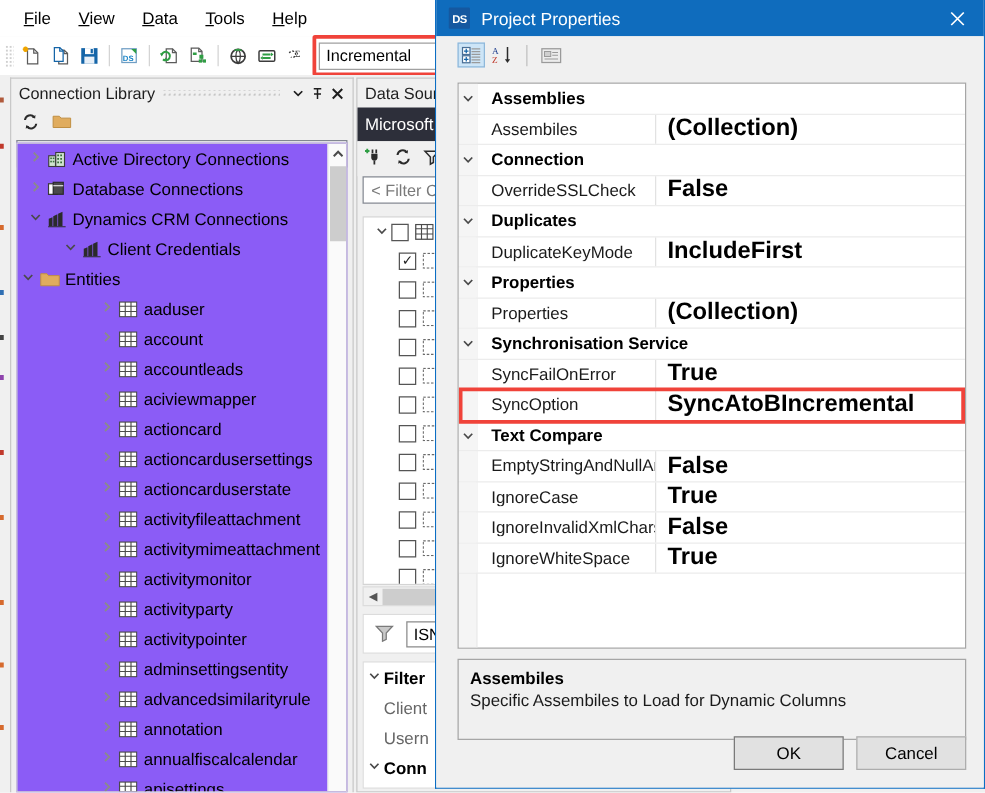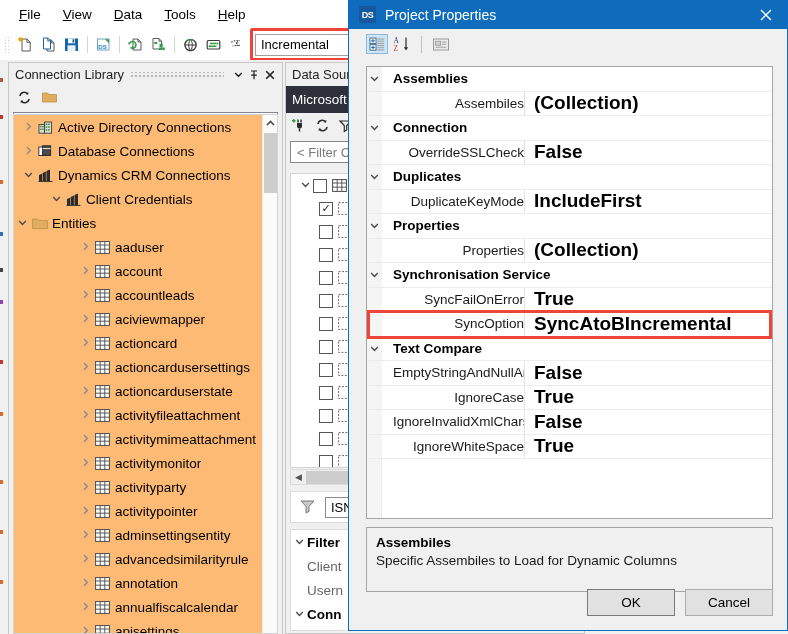--- a/index.html
+++ b/index.html
@@ -69,21 +69,21 @@
     background-image: radial-gradient(circle, #b8b8b8 0.8px, transparent 0.8px);
     background-size: 4px 4px; background-position: 0 2px; }
   .cl-hbtn { width: 16px; height: 16px; display: flex; align-items: center; justify-content: center; cursor: default; font-size: 12px; color: #1e1e1e; }
   .cl-toolbar { height: 25px; display: flex; align-items: center; padding-left: 7px; gap: 8px; }
   .cl-filter {
     margin: 1px 4px 0 4px; height: 22px; background: #fff; border: 1px solid #828790;
     display: flex; align-items: center; padding-left: 6px; font-size: 13px; color: #7a7a7a;
   }
   .cl-tree {
     position: absolute; left: 4px; top: 51px; right: 4px; bottom: 0;
-    background: #fdba74; border: 1px solid #d4d4d4; overflow: hidden;
+    background: #8b5cf6; border: 1px solid #d4d4d4; overflow: hidden;
   }
   .tree-rows { position: absolute; left: 0; top: 0; right: 15px; bottom: 0; overflow: hidden; }
   .trow { display: flex; align-items: center; height: 24px; white-space: nowrap; font-size: 13.5px; }
   .chev { width: 16px; text-align: center; color: #7b7b7b; font-size: 10px; flex: none; }
   .chev.open { color: #4a4a4a; }
   .ticon { width: 19px; height: 16px; flex: none; display: flex; align-items: center; justify-content: center; margin-right: 3px; }
   .tlabel { color: #000; }
 
   
   .tree-sb { position: absolute; right: 0; top: 0; width: 15px; bottom: 0; background: #fafafa; border-left: 1px solid #ececec; }
@@ -136,21 +136,21 @@
   .pg-tb-btn { width: 22px; height: 20px; display: flex; align-items: center; justify-content: center; cursor: default; }
   .pg-tb-btn.active { background: #cde5f7; border: 1px solid #8fb8da; }
   .pg-tb-sep { width: 1px; height: 17px; background: #bfbfbf; margin: 0 5px; }
 
   .pgrid {
     position: absolute; left: 17px; top: 37px; right: 14px; height: 453px;
     background: #fff; border: 1px solid #a6a6a6; overflow: hidden;
   }
   .pg-gutter { position: absolute; left: 0; top: 0; width: 15px; bottom: 0; background: #f5f5f5; border-right: 1px solid #eaeaea; }
   .pg-rows { position: absolute; left: 0; top: 0; right: 0; bottom: 0; }
-  .pg-row { display: flex; height: 24.5px; align-items: center; border-bottom: 1px solid #ececec; position: relative; text-align: right; }
+  .pg-row { display: flex; height: 24.5px; align-items: center; border-bottom: 1px solid #ececec; position: relative; }
   .pg-row .gchev { width: 15px; min-width: 15px; text-align: center; font-size: 10px; color: #3d3d3d; background: #f5f5f5; align-self: stretch; display: flex; align-items: center; justify-content: center; }
   .pg-cat-label { font-weight: bold; font-size: 13.5px; padding-left: 11px; }
   .pg-pname { width: 142px; min-width: 142px; padding-left: 11px; font-size: 13.5px; color: #1a1a1a; overflow: hidden; white-space: nowrap; }
   .pg-sep { width: 1px; align-self: stretch; background: #e2e2e2; }
   .pg-pval { padding-left: 9px; font-weight: bold; font-size: 19px; color: #000; white-space: nowrap; }
   .pg-hl-box { position: absolute; left: 0; right: 0; border: 3px solid #f0433a; pointer-events: none; }
 
   .pg-desc {
     position: absolute; left: 17px; top: 498px; right: 14px; height: 65px;
     background: #f0f0f0; border: 1px solid #a6a6a6; padding: 7px 9px;

